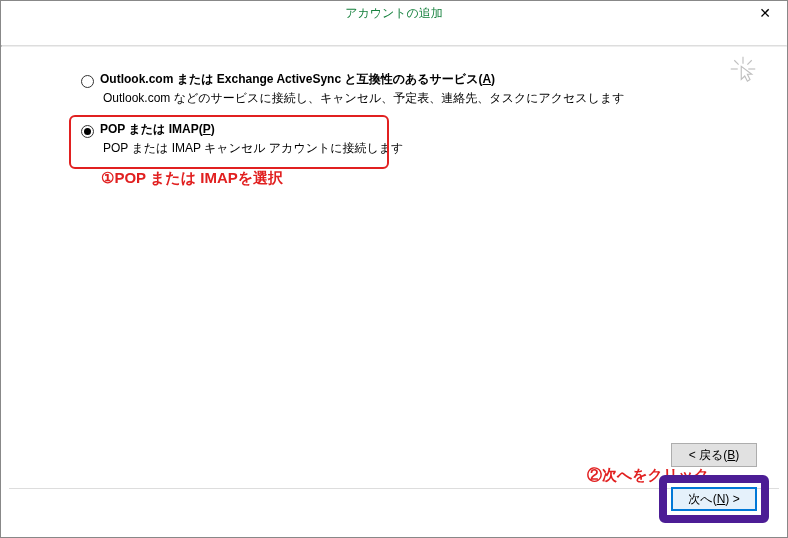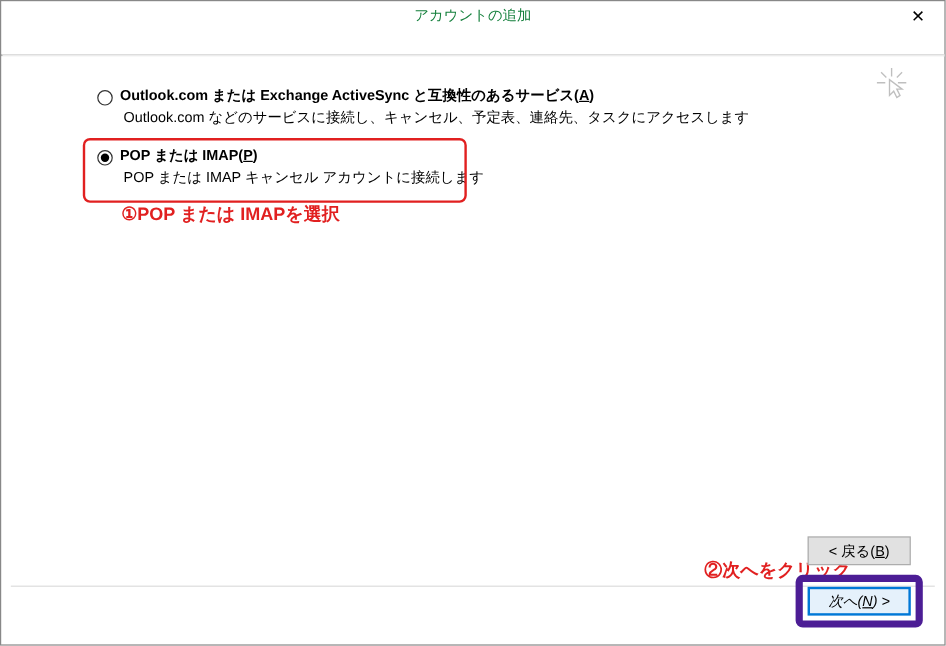--- a/index.html
+++ b/index.html
@@ -151,25 +151,24 @@
     justify-content: center;
     padding: 0 10px;
     cursor: pointer;
     color: #000;
   }
   .btn.primary {
     border: 2px solid #0078d7;
     background: #e5f1fb;
   }
   .hl-next {
-    border: 6px solid #4c1d95;
+    border: 8px solid #4c1d95;
     border-radius: 6px;
     padding: 4px;
     display: inline-flex;
-    font-style: italic;
   }
   .footer-sep {
     position: absolute;
     bottom: 48px;
     left: 8px;
     right: 8px;
     border-top: 1px solid #ddd;
   }
 </style>
 </head>

